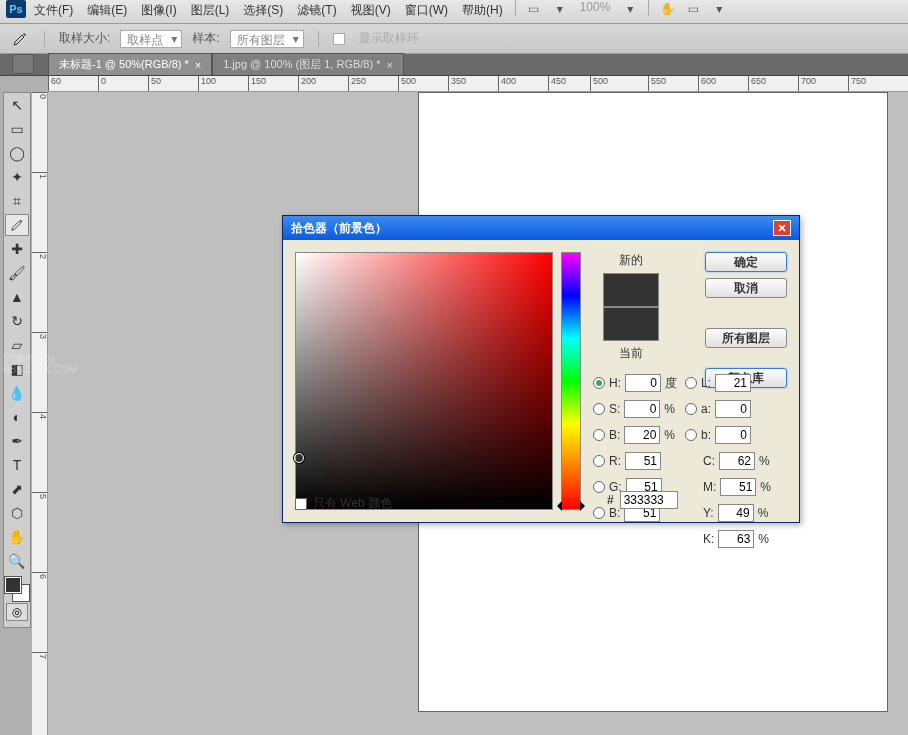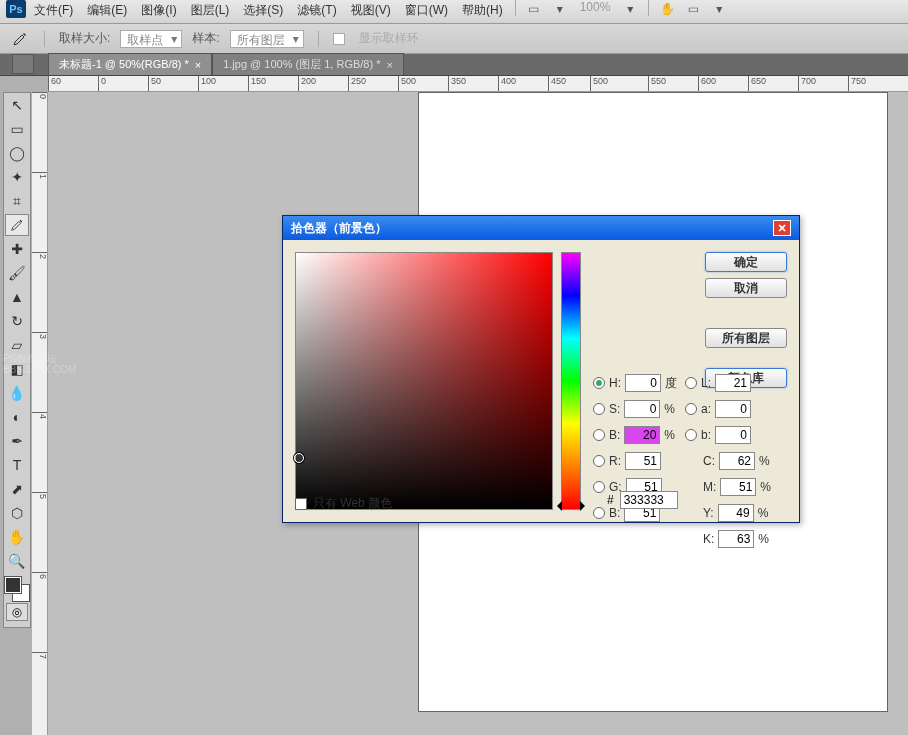--- a/index.html
+++ b/index.html
@@ -56,21 +56,21 @@
 .preview-lbl { font-size: 12px; color: #333; margin-bottom: 4px; }
 .preview-sw { width: 56px; height: 34px; background: #333333; border: 1px solid #888; }
 .btn-col { position: absolute; right: 12px; top: 12px; display: flex; flex-direction: column; gap: 6px; }
 .win-btn { width: 82px; height: 20px; background: linear-gradient(#fdfdfd,#e0e0e0); border: 1px solid #888; border-radius: 3px; font-size: 12px; color: #333; cursor: pointer; font-weight: bold; }
 .win-btn.default { border: 1px solid #3a78d8; box-shadow: 0 0 2px #6aa8ff; }
 .inputs-grid { position: absolute; left: 310px; top: 130px; font-size: 12px; color: #333; }
 .inrow { display: flex; align-items: center; height: 26px; gap: 4px; }
 .radio { width: 12px; height: 12px; border: 1px solid #666; border-radius: 50%; background: #fff; display: inline-flex; align-items: center; justify-content: center; }
 .radio.sel::after { content: ""; width: 6px; height: 6px; background: #3a6; border-radius: 50%; }
 .num-in { width: 36px; height: 18px; border: 1px solid #888; background: #fff; text-align: right; padding: 0 3px; font-size: 12px; }
-.num-in.hl { background: #d946ef; }
+.num-in.hl { background: #ffffff; }
 .hex-in { width: 58px; height: 18px; border: 1px solid #888; background: #fff; padding: 0 3px; font-size: 12px; }
 .inputs-right { position: absolute; left: 402px; top: 130px; font-size: 12px; color: #333; }
 .webonly { position: absolute; left: 12px; bottom: 10px; display: flex; align-items: center; gap: 6px; font-size: 12px; color: #333; }
 .web-check { width: 12px; height: 12px; border: 1px solid #666; background: #fff; }
 .hex-row { position: absolute; left: 324px; bottom: 13px; display: flex; align-items: center; gap: 6px; }
 .watermark { position: absolute; left: 3px; top: 353px; font-size: 10px; color: rgba(255,255,255,.3); line-height: 1.1; pointer-events: none; }
 </style>
 </head>
 <body>
 
@@ -201,20 +201,26 @@
 <div class="dialog">
   <div class="dlg-title">
     <span>拾色器（前景色）</span>
     <div class="dlg-close">✕</div>
   </div>
   <div class="dlg-body">
     <div class="color-field">
       <div class="field-cursor"></div>
     </div>
     <div class="hue-strip"></div>
+    <div class="preview">
+      <span class="preview-lbl">新的</span>
+      <div class="preview-sw"></div>
+      <div class="preview-sw"></div>
+      <span class="preview-lbl" style="margin-top:4px">当前</span>
+    </div>
 
     <div class="btn-col">
       <button class="win-btn default">确定</button>
       <button class="win-btn">取消</button>
       <div style="height:18px"></div>
       <button class="win-btn">所有图层</button>
       <div style="height:8px"></div>
       <button class="win-btn default">颜色库</button>
     </div>
 

